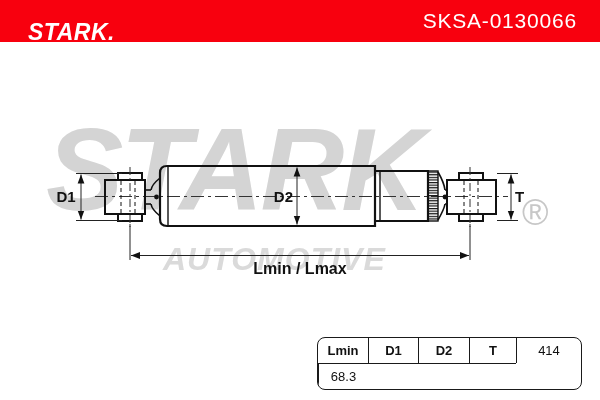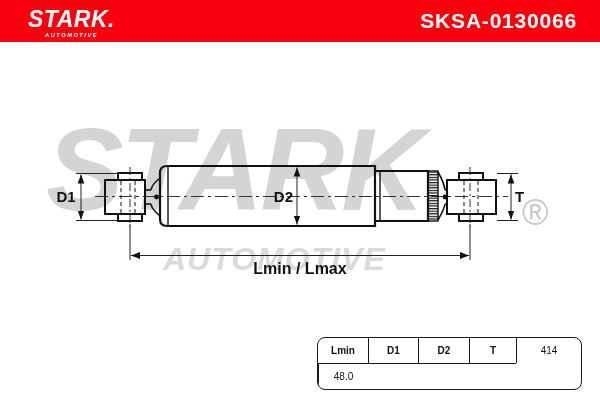--- a/index.html
+++ b/index.html
@@ -6,51 +6,51 @@
   body{
     width:600px;height:400px;position:relative;overflow:hidden;
     background:#ffffff;font-family:"Liberation Sans",sans-serif;
     -webkit-font-smoothing:antialiased;
   }
   
   .header{
     position:absolute;left:0;top:0;width:600px;height:42px;
     background:#f8000e;display:flex;align-items:center;justify-content:space-between;
   }
-  .logo{position:absolute;left:28px;top:8px;color:#fff;line-height:1;}
+  .logo{position:absolute;left:28px;top:21px;color:#fff;line-height:1;}
   .logo-brand{
     font-size:23px;font-weight:bold;font-style:italic;letter-spacing:0.5px;
   }
   .logo-sub{
     font-size:5.6px;font-weight:bold;font-style:italic;letter-spacing:1.6px;
     margin-top:2px;margin-left:17px;
   }
   .product-code{
     position:absolute;right:23px;top:9px;color:#fff;
-    font-size:21px;font-weight:bold;letter-spacing:0.8px;
+    font-size:21px;font-weight:normal;letter-spacing:0.8px;
   }
   
   .wm{position:absolute;color:#d4d4d4;font-style:italic;font-weight:bold;line-height:1;user-select:none;}
   .wm-brand{left:46px;top:112px;font-size:116px;letter-spacing:-3px;color:#d4d4d4;}
   .wm-sub{left:163px;top:243px;font-size:32px;letter-spacing:1px;color:#dadada;}
   .wm-reg{left:522px;top:195px;font-size:36px;font-style:normal;font-weight:normal;color:#c7c7c7;}
   
   .diagram{position:absolute;left:0;top:0;width:600px;height:400px;}
   .dimtext{font:bold 15px "Liberation Sans",sans-serif;fill:#111;}
   .dimtext-lg{font:bold 16px "Liberation Sans",sans-serif;fill:#111;}
   
   .spec-table{
     position:absolute;left:317px;top:337px;width:263px;
     border:1.6px solid #1a1a1a;border-radius:8px;overflow:hidden;
     display:grid;grid-template-columns:50px 50px 51px 47px 65px;
     background:#fff;
   }
   .cell{
     height:25px;display:flex;align-items:center;justify-content:center;
-    font-size:10px;color:#111;border-left:1.4px solid #1a1a1a;
+    font-size:13px;color:#111;border-left:1.4px solid #1a1a1a;
   }
   .cell.first{border-left:none;}
   .cell.head{font-weight:bold;border-bottom:1.4px solid #1a1a1a;}
 </style>
 </head>
 <body>
 
 <div class="wm wm-brand">STARK</div>
 <div class="wm wm-sub">AUTOMOTIVE</div>
 <div class="wm wm-reg">®</div>
@@ -145,14 +145,14 @@
   </div>
   <div class="product-code">SKSA-0130066</div>
 </div>
 
 <div class="spec-table">
   <div class="cell head first">Lmin</div>
   <div class="cell head">D1</div>
   <div class="cell head">D2</div>
   <div class="cell head">T</div>
   <div class="cell">414</div>
-  <div class="cell">48.0</div>
+  <div class="cell">68.3</div>
 </div>
 
 </body></html>

